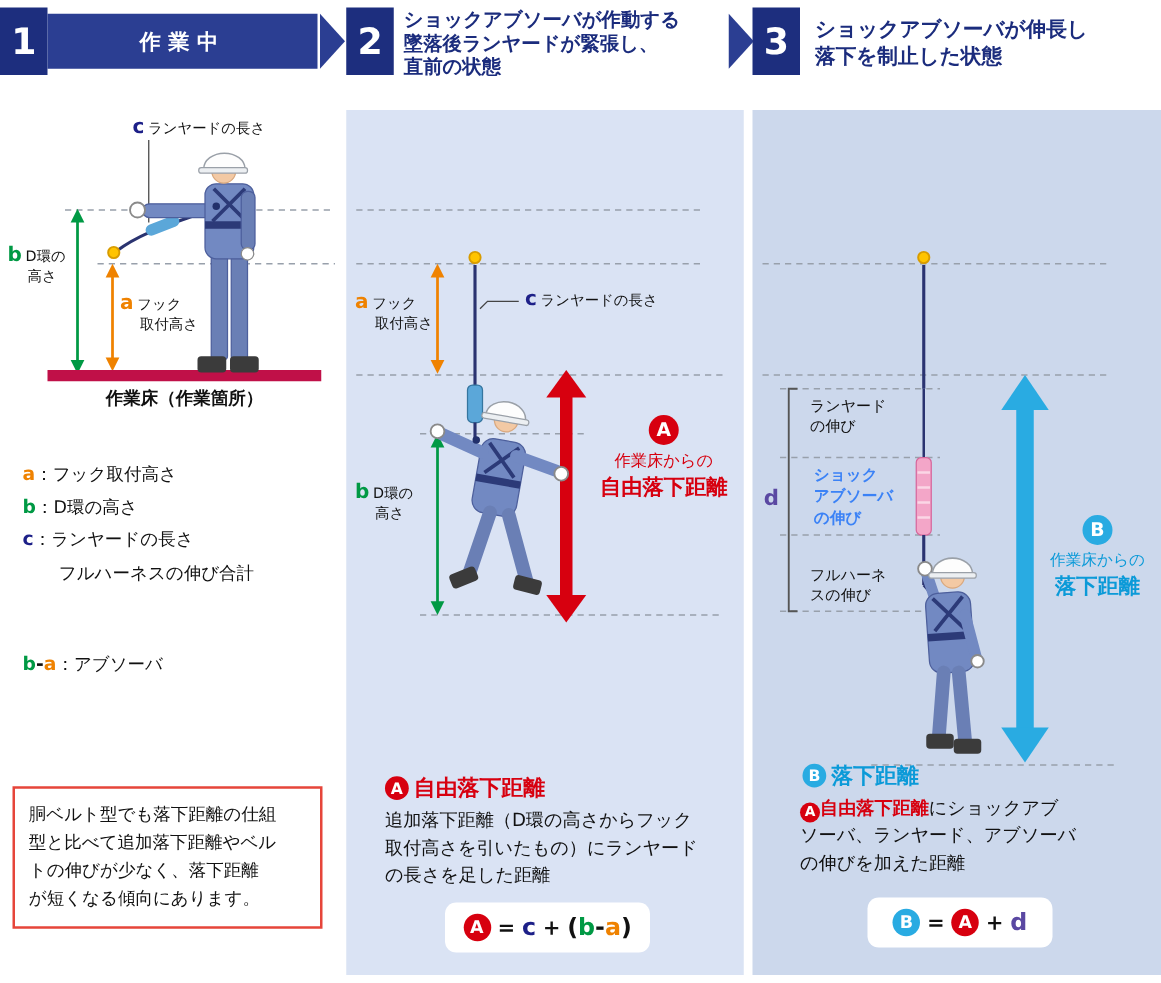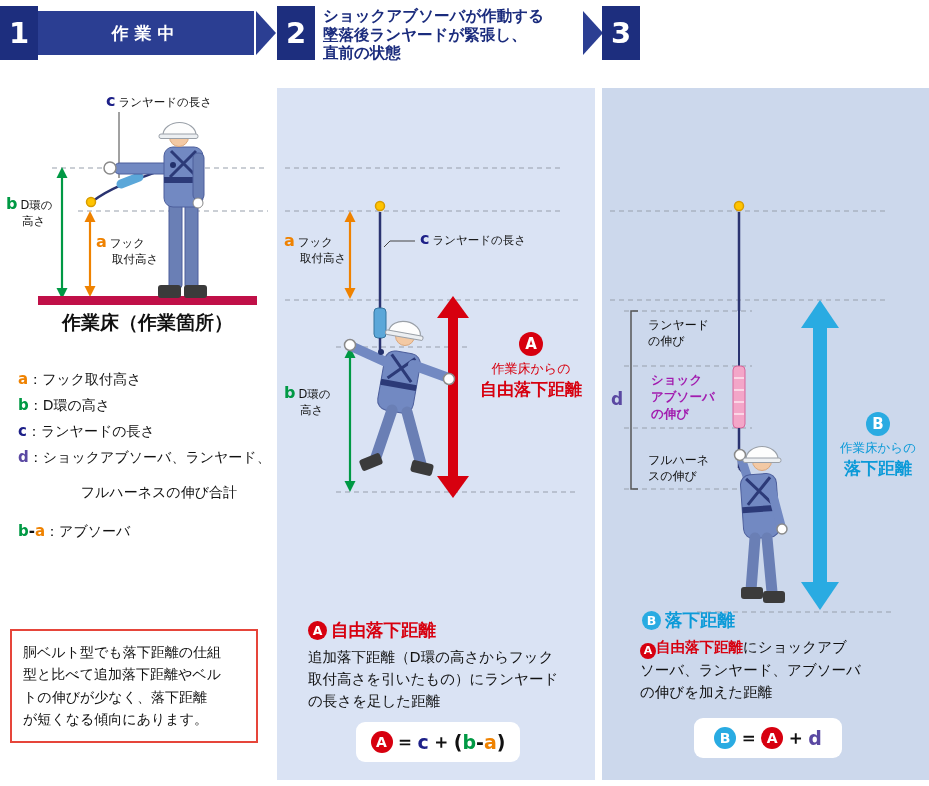--- a/index.html
+++ b/index.html
@@ -9,21 +9,21 @@
   .panel-bg{position:absolute;top:88px;height:692px;z-index:0;}
   .num-box{position:absolute;top:6px;width:38px;height:54px;background:#1d2e7e;color:#fff;
            display:flex;align-items:center;justify-content:center;font-size:29px;font-weight:bold;z-index:3;}
   .head-bar{position:absolute;top:11px;height:44px;background:#2b3e92;color:#fff;display:flex;
             align-items:center;justify-content:center;font-weight:bold;font-size:17px;letter-spacing:6px;z-index:3;}
   .head-text{position:absolute;color:#1b2c7d;font-weight:bold;z-index:3;}
   .tri{position:absolute;width:0;height:0;border-top:22px solid transparent;
        border-bottom:22px solid transparent;border-left:20px solid #2b3e92;z-index:3;}
   .v{font-weight:bold;}
   .c-green{color:#009944}.c-orange{color:#ef8200}.c-navy{color:#1d2088}
-  .c-purple{color:#5a48a2}.c-red{color:#d7000f}.c-blue{color:#0b9ad8}.c-magenta{color:#a21caf}
+  .c-purple{color:#5a48a2}.c-red{color:#d7000f}.c-blue{color:#0b9ad8}.c-magenta{color:#3b82f6}
   .small-label{font-size:11.5px;color:#111;line-height:16px;white-space:nowrap;}
   .small-label .v{font-size:16px;line-height:16px;}
   .legend-line{position:absolute;font-size:14px;color:#111;white-space:nowrap;z-index:3;}
   .legend-line .v{font-size:15px;}
   .note-box{position:absolute;left:10px;top:629px;width:248px;box-sizing:border-box;background:#fff;
             border:2px solid #e6453a;padding:10px 11px;font-size:14px;line-height:22.4px;color:#111;z-index:3;}
   .badge{display:inline-flex;align-items:center;justify-content:center;border-radius:50%;
          color:#fff;font-weight:bold;flex:none;}
   .badge-red{background:#d7000f;} .badge-blue{background:#29abe2;}
   .b24{width:24px;height:24px;font-size:15px;}
@@ -60,20 +60,24 @@
   <div class="head-text" style="left:323px;top:7px;font-size:15.5px;line-height:18.5px;">
     <div>ショックアブソーバが作動する</div>
     <div>墜落後ランヤードが緊張し、</div>
     <div>直前の状態</div>
   </div>
   <div class="tri" style="left:583px;top:11px;"></div>
 
   <div class="num-box" style="left:602px;">
       <span>3</span>
     </div>
+  <div class="head-text" style="left:652px;top:13px;font-size:16.5px;line-height:21px;">
+    <div>ショックアブソーバが伸長し</div>
+    <div>落下を制止した状態</div>
+  </div>
 
   <svg width="929" height="786" viewBox="0 0 929 786">
 
     <g stroke="#98a0ab" stroke-width="1.2" stroke-dasharray="5 4">
       <line x1="52" y1="168" x2="268" y2="168"></line>
       <line x1="78" y1="211" x2="268" y2="211"></line>
       <line x1="285" y1="168" x2="560" y2="168"></line>
       <line x1="285" y1="211" x2="560" y2="211"></line>
       <line x1="285" y1="300" x2="578" y2="300"></line>
       <line x1="336" y1="347" x2="470" y2="347"></line>
@@ -204,34 +208,33 @@
     <span class="v c-navy">c</span><span style="margin-left:3px;">ランヤードの長さ</span>
   </div>
   <div class="lbl small-label" style="left:6px;top:196px;">
     <div><span class="v c-green">b</span><span style="margin-left:3px;">D環の</span></div>
     <div style="padding-left:16px;">高さ</div>
   </div>
   <div class="lbl small-label" style="left:96px;top:234px;">
     <div><span class="v c-orange">a</span><span style="margin-left:3px;">フック</span></div>
     <div style="padding-left:16px;">取付高さ</div>
   </div>
-  <div class="lbl" style="left:40px;top:310px;width:215px;text-align:center;font-weight:bold;font-size:19px;color:#111;">作業床（作業箇所）</div>
+  <div class="lbl" style="left:40px;top:310px;width:215px;text-align:center;font-weight:bold;font-size:14px;color:#111;">作業床（作業箇所）</div>
 
   <div class="legend-line" style="left:18px;top:370px;">
     <span class="v c-orange">a</span><span>：フック取付高さ</span>
   </div>
   <div class="legend-line" style="left:18px;top:396px;">
     <span class="v c-green">b</span><span>：D環の高さ</span>
   </div>
   <div class="legend-line" style="left:18px;top:422px;">
     <span class="v c-navy">c</span><span>：ランヤードの長さ</span>
   </div>
   <div class="legend-line" style="left:18px;top:448px;">
-    <div><span class="v c-purple">d</span><span>：ショックアブソーバ、ランヤード、</span></div>
-    <div style="padding-left:29px;margin-top:17px;text-align:center;">フルハーネスの伸び合計</div>
+    <div style="padding-left:29px;margin-top:2px;text-align:center;">フルハーネスの伸び合計</div>
   </div>
   <div class="legend-line" style="left:18px;top:522px;">
     <span class="v c-green">b</span><span class="v">-</span><span class="v c-orange">a</span><span>：アブソーバ</span>
   </div>
 
   <div class="note-box">
     <div>胴ベルト型でも落下距離の仕組</div>
     <div>型と比べて追加落下距離やベル</div>
     <div>トの伸びが少なく、落下距離</div>
     <div>が短くなる傾向にあります。</div>

